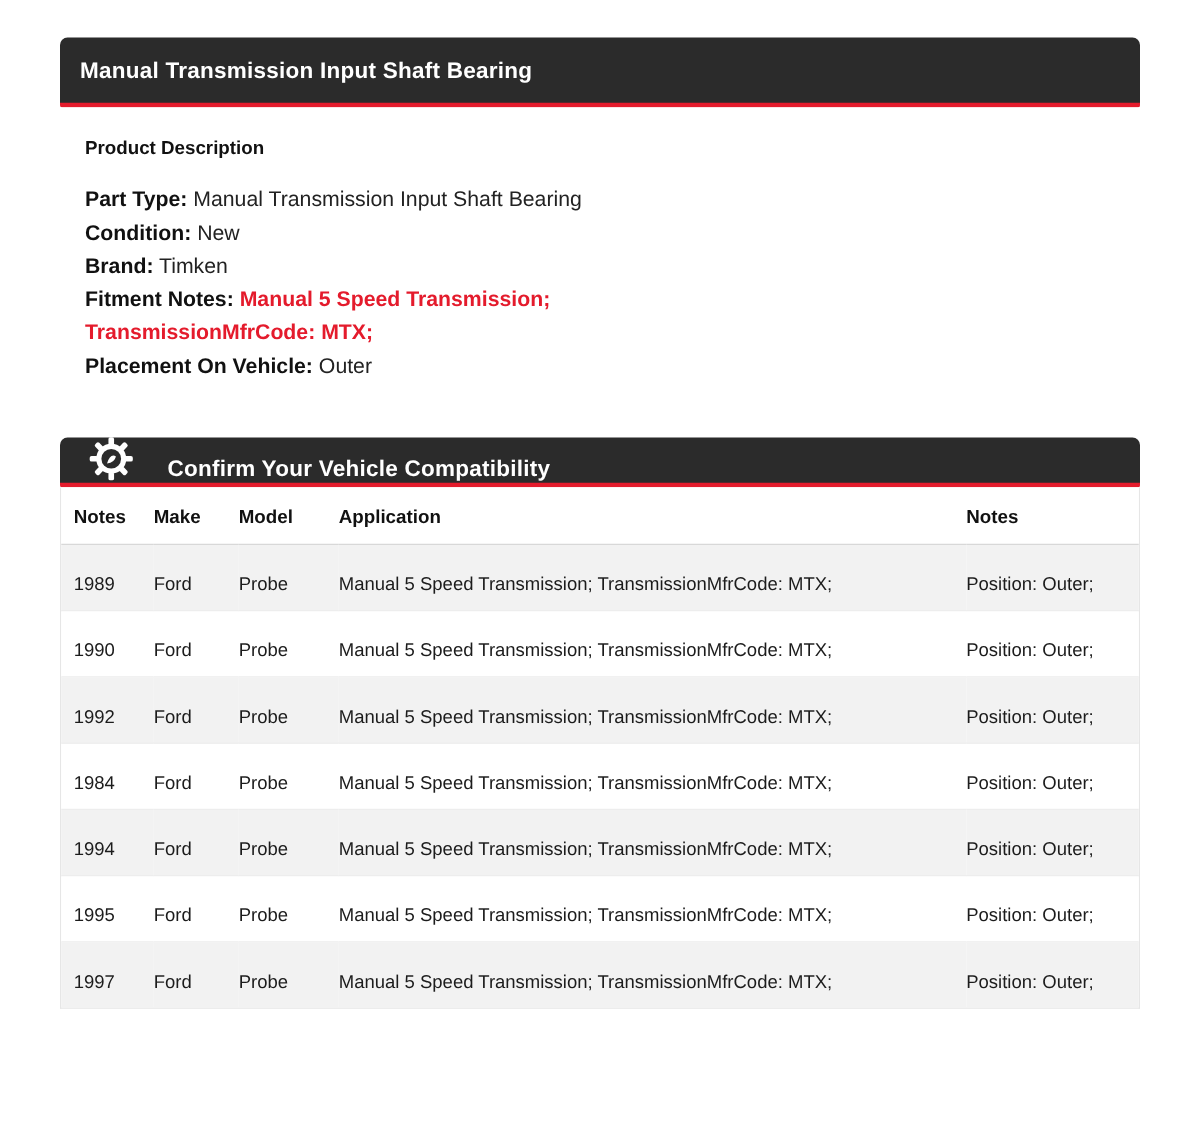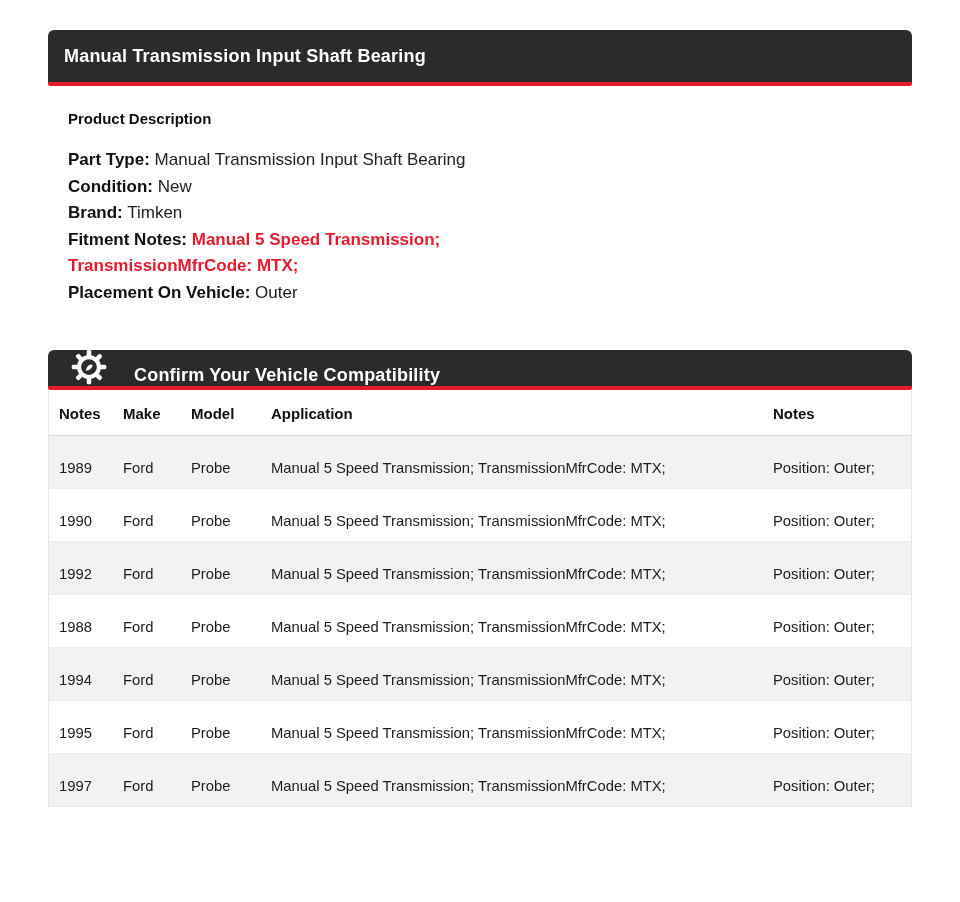--- a/index.html
+++ b/index.html
@@ -168,21 +168,21 @@
             <td>Position: Outer;</td>
           </tr>
           <tr>
             <td>1992</td>
             <td>Ford</td>
             <td>Probe</td>
             <td>Manual 5 Speed Transmission; TransmissionMfrCode: MTX;</td>
             <td>Position: Outer;</td>
           </tr>
           <tr>
-            <td>1988</td>
+            <td>1984</td>
             <td>Ford</td>
             <td>Probe</td>
             <td>Manual 5 Speed Transmission; TransmissionMfrCode: MTX;</td>
             <td>Position: Outer;</td>
           </tr>
           <tr>
             <td>1994</td>
             <td>Ford</td>
             <td>Probe</td>
             <td>Manual 5 Speed Transmission; TransmissionMfrCode: MTX;</td>

